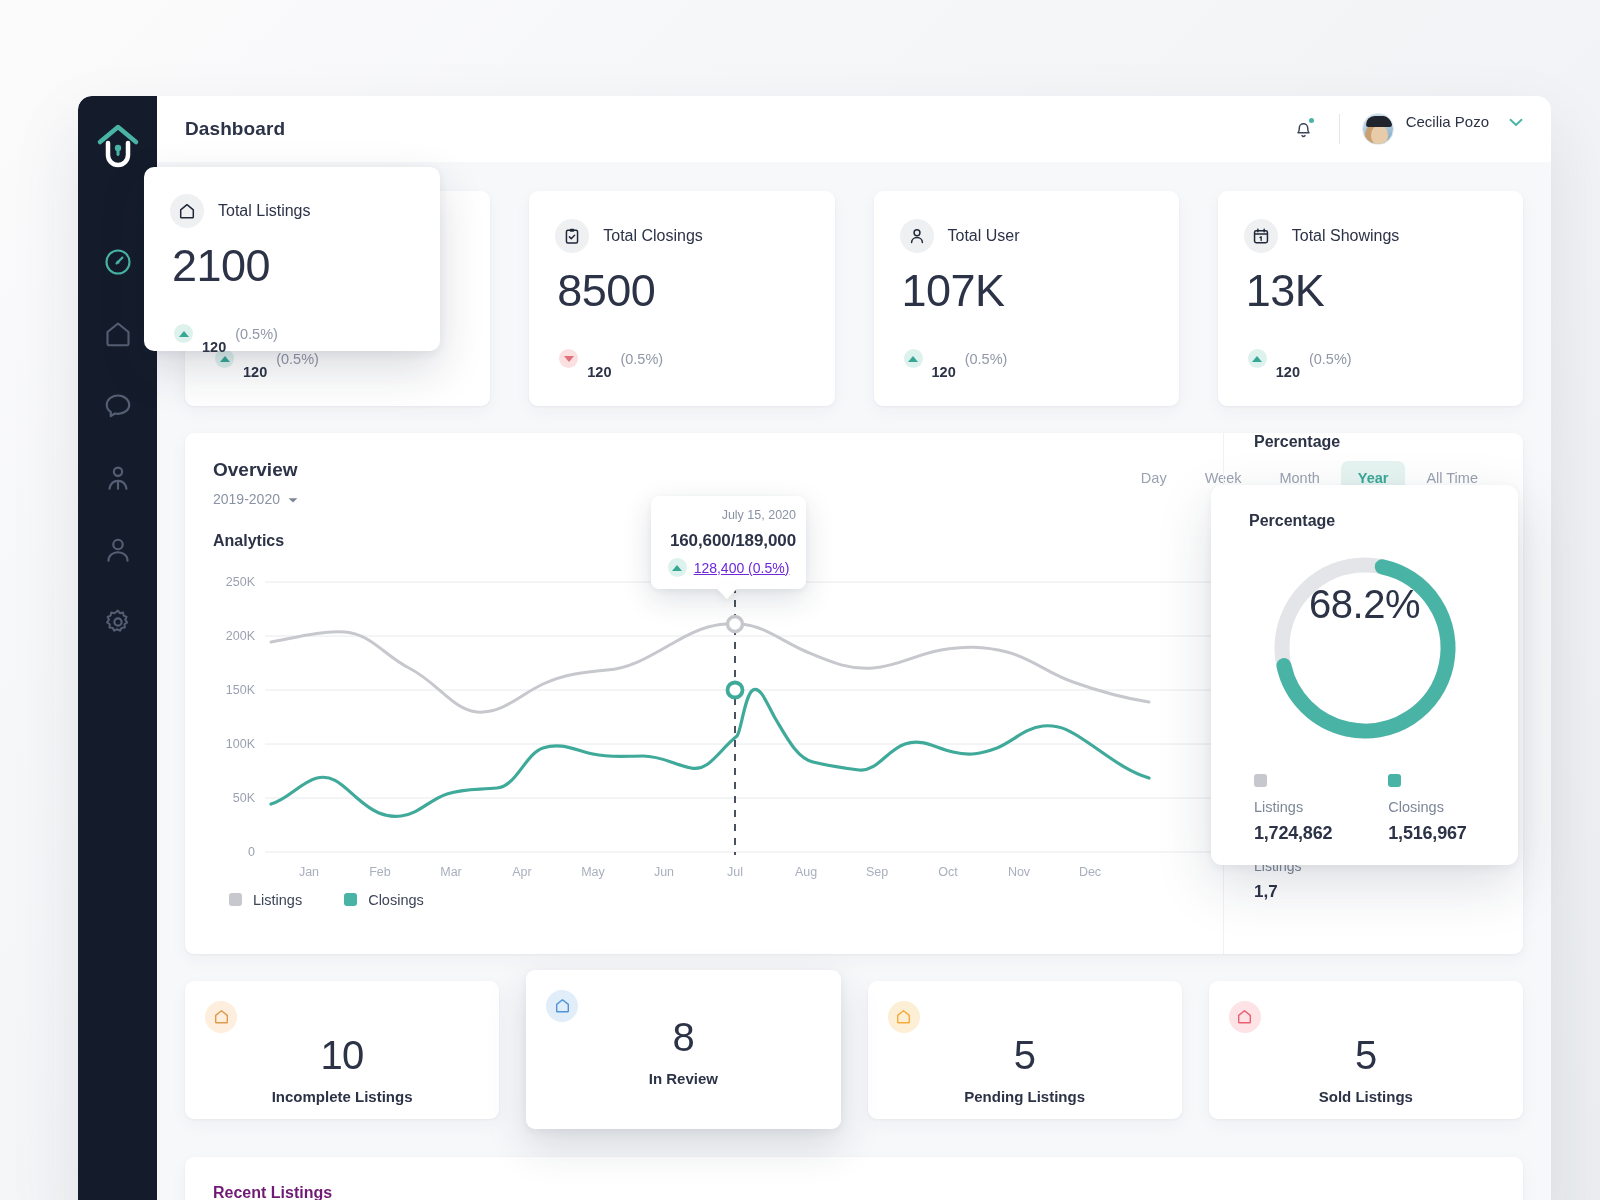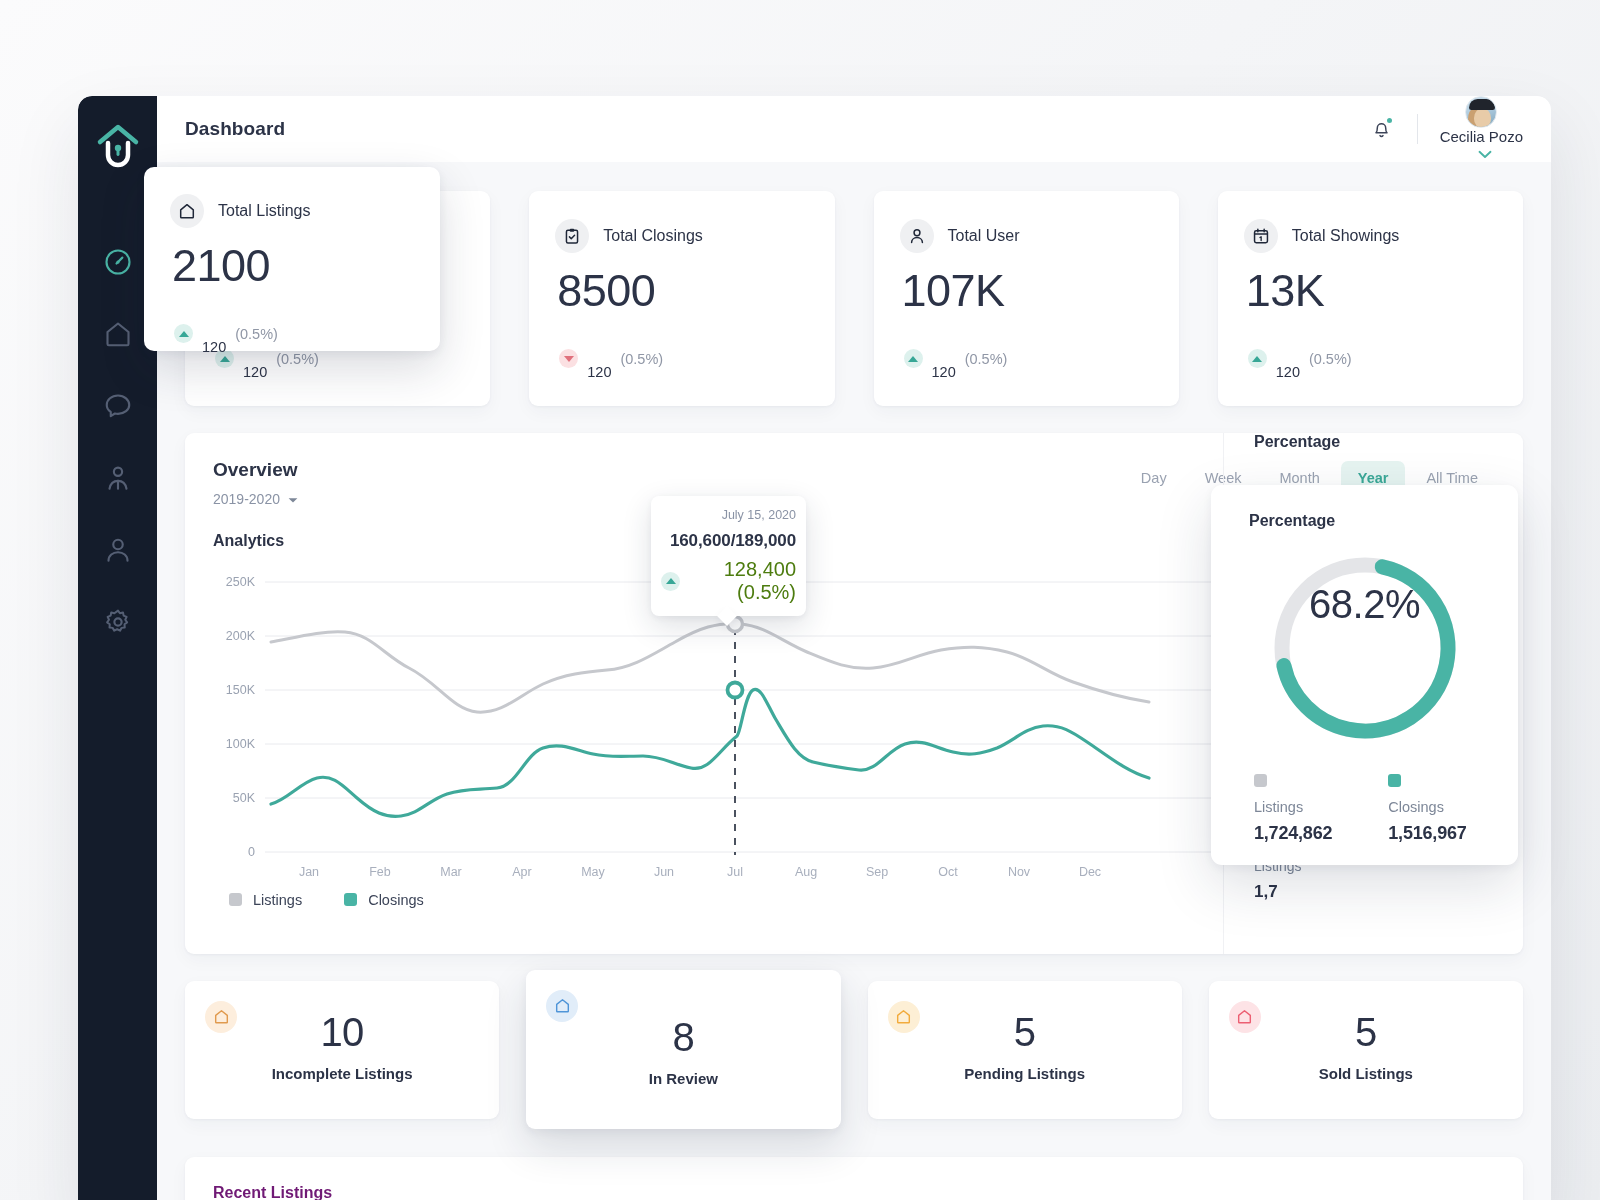--- a/index.html
+++ b/index.html
@@ -91,21 +91,21 @@
     width: 9px; height: 9px;
     border-radius: 50%;
     background: #49b4a5;
     border: 2px solid #fff;
   }
   .divider-v {
     width: 1px; height: 30px;
     background: #e3e6eb;
     margin: 0 22px 0 18px;
   }
-  .user-chip { display: flex; align-items: center; cursor: pointer; flex-direction: column; }
+  .user-chip { display: flex; align-items: flex-start; gap: 12px; cursor: pointer; }
   .avatar {
     width: 32px; height: 32px; border-radius: 50%;
     background: linear-gradient(160deg,#cfe2ee 0%, #a8c6da 55%, #7fa5bd 100%);
     position: relative; overflow: hidden;
     border: 1px solid #e3e9ef;
   }
   .avatar .hat {
     position: absolute; left: 3px; top: 2px; width: 26px; height: 11px;
     background: #20242c; border-radius: 11px 11px 3px 3px;
   }
@@ -164,21 +164,21 @@
   .tri-badge {
     width: 19px; height: 19px; border-radius: 50%;
     display: flex; align-items: center; justify-content: center;
     flex: none;
   }
   .tri-badge.up { background: #ddf1ed; }
   .tri-badge.down { background: #fbe0e2; }
   .tri { width: 0; height: 0; }
   .tri.up { border-left: 5px solid transparent; border-right: 5px solid transparent; border-bottom: 6px solid #37a796; }
   .tri.down { border-left: 5px solid transparent; border-right: 5px solid transparent; border-top: 6px solid #e0707c; }
-  .delta-num { font-size: 14.5px; font-weight: 400; color: #2c3347; margin-top: 26px; }
+  .delta-num { font-size: 14.5px; font-weight: 700; color: #2c3347; margin-top: 26px; }
   .delta-pct { font-size: 14.5px; color: #9097a6; }
 
   
   .float-listings {
     position: absolute;
     left: 144px;
     top: 167px;
     width: 296px;
     height: 184px;
     background: #ffffff;
@@ -231,21 +231,21 @@
     background: #ffffff;
     border-radius: 8px;
     box-shadow: 0 10px 30px rgba(30,40,64,0.14), 0 2px 6px rgba(30,40,64,0.06);
     padding: 12px 10px 12px 10px;
     text-align: right;
     z-index: 35;
   }
   .tt-date { font-size: 12.5px; color: #8a93a5; }
   .tt-values { font-size: 17px; font-weight: 700; color: #2c3347; margin-top: 9px; letter-spacing: -0.1px; }
   .tt-delta { display: flex; align-items: center; justify-content: center; gap: 7px; margin-top: 7px; }
-  .tt-delta-text { font-size: 20px; color: #4d7c0f; font-weight: 500; }
+  .tt-delta-text { font-size: 14px; color: #6d28d9; font-weight: 500; text-decoration: underline; }
   .tt-arrow {
     position: absolute; left: 69px; bottom: -7px;
     width: 14px; height: 14px; background: #fff;
     transform: rotate(45deg);
     box-shadow: 3px 3px 8px rgba(30,40,64,0.06);
   }
 
   
   .pct-panel {
     position: absolute;
@@ -311,21 +311,21 @@
   .sc-icon {
     position: absolute; left: 20px; top: 20px;
     width: 32px; height: 32px; border-radius: 50%;
     display: flex; align-items: center; justify-content: center;
   }
   .sc-num {
     font-size: 40px;
     font-weight: 300;
     color: #2c3347;
     letter-spacing: -0.5px;
-    margin-top: 8px;
+    margin-top: 31px;
     line-height: 1.05;
   }
   .status-card.raised .sc-num { margin-top: 24px; }
   .sc-label { font-size: 15px; font-weight: 700; color: #2c3347; margin-top: 12px; }
 
   
   .recent {
     background: #ffffff;
     border-radius: 9px;
     margin-top: 28px;

